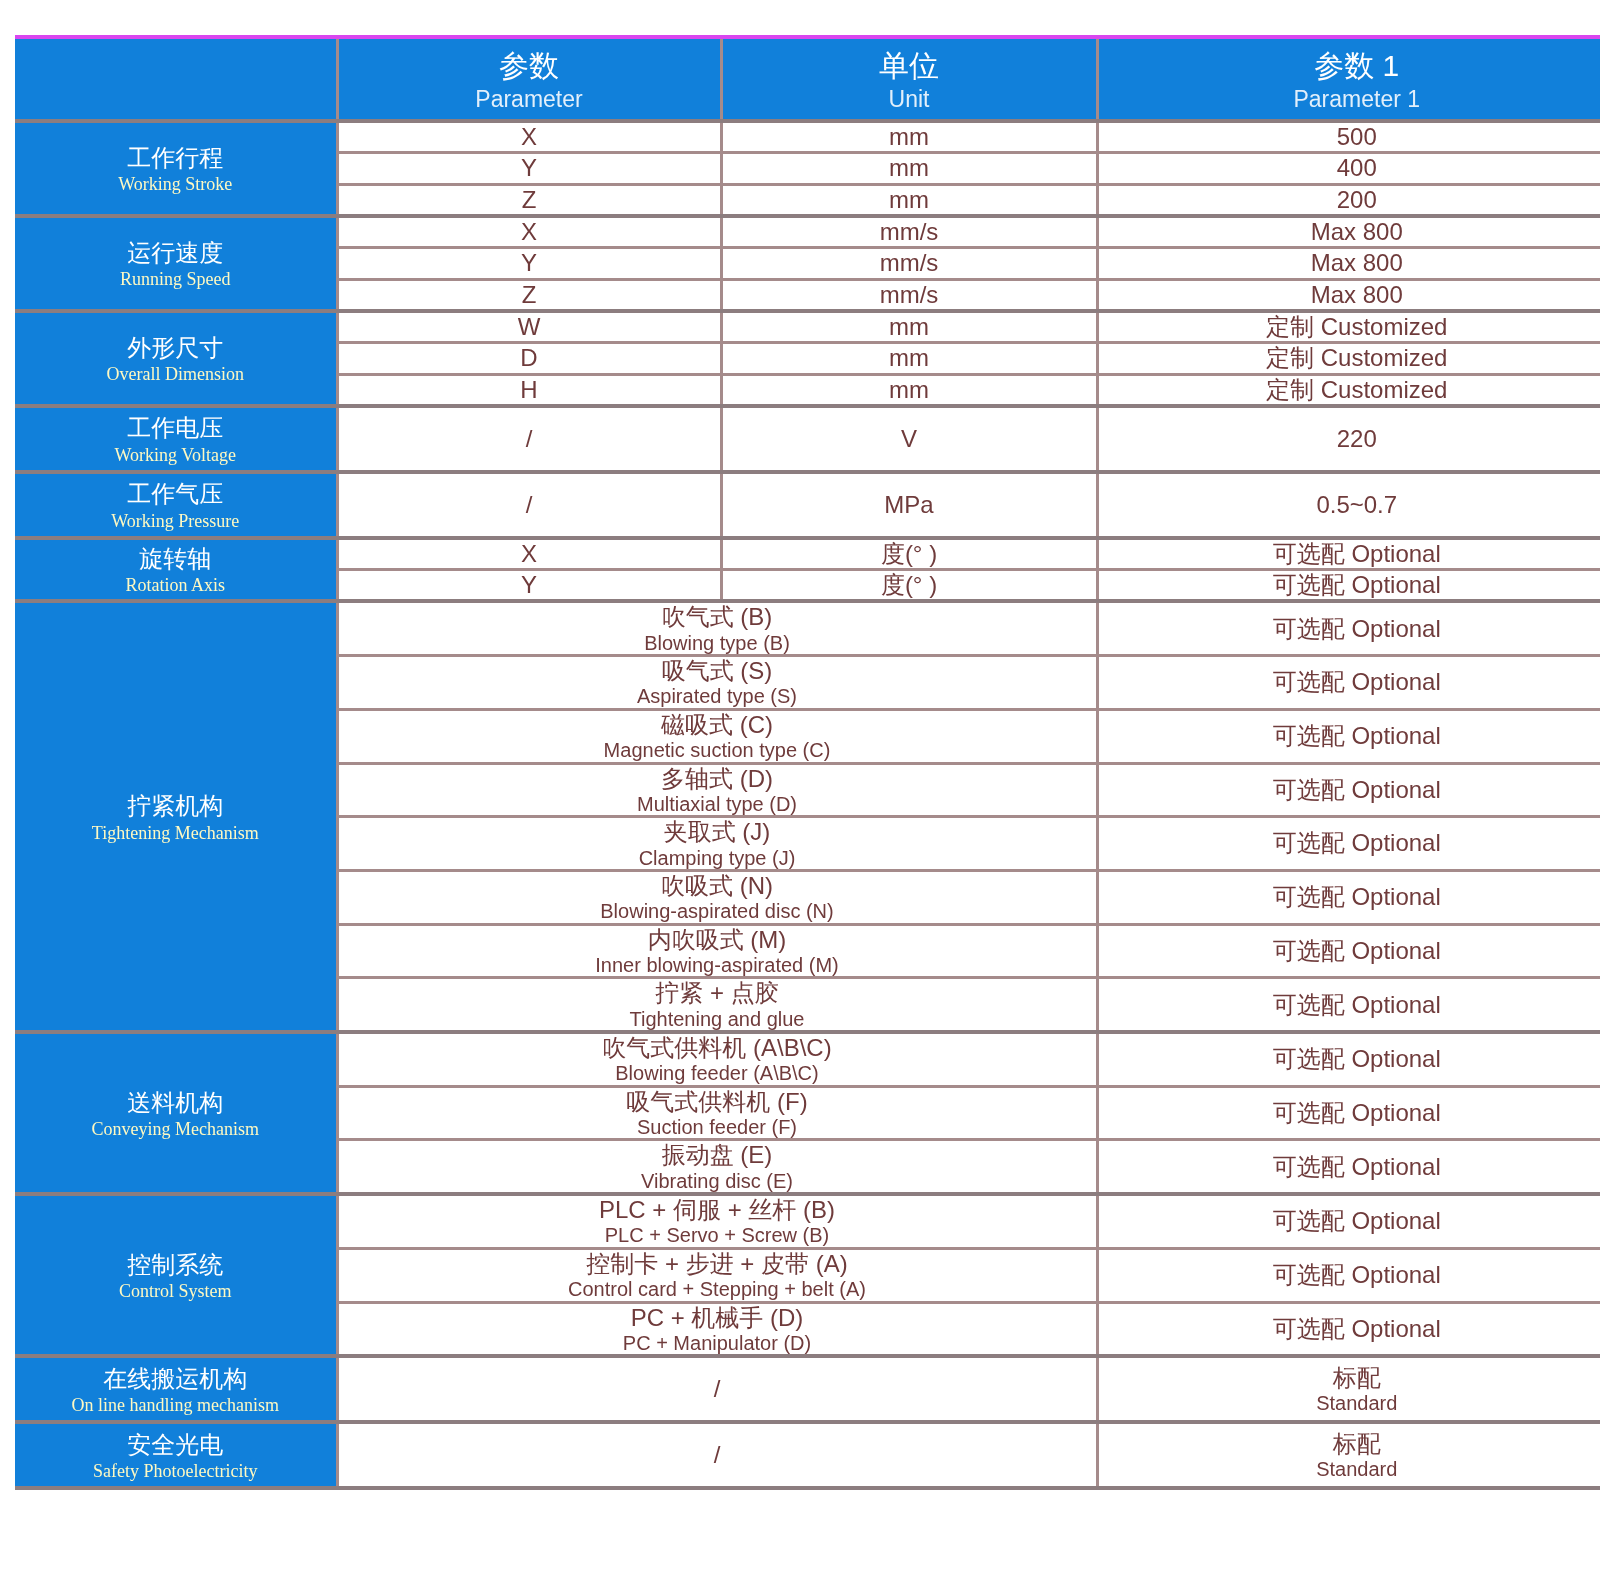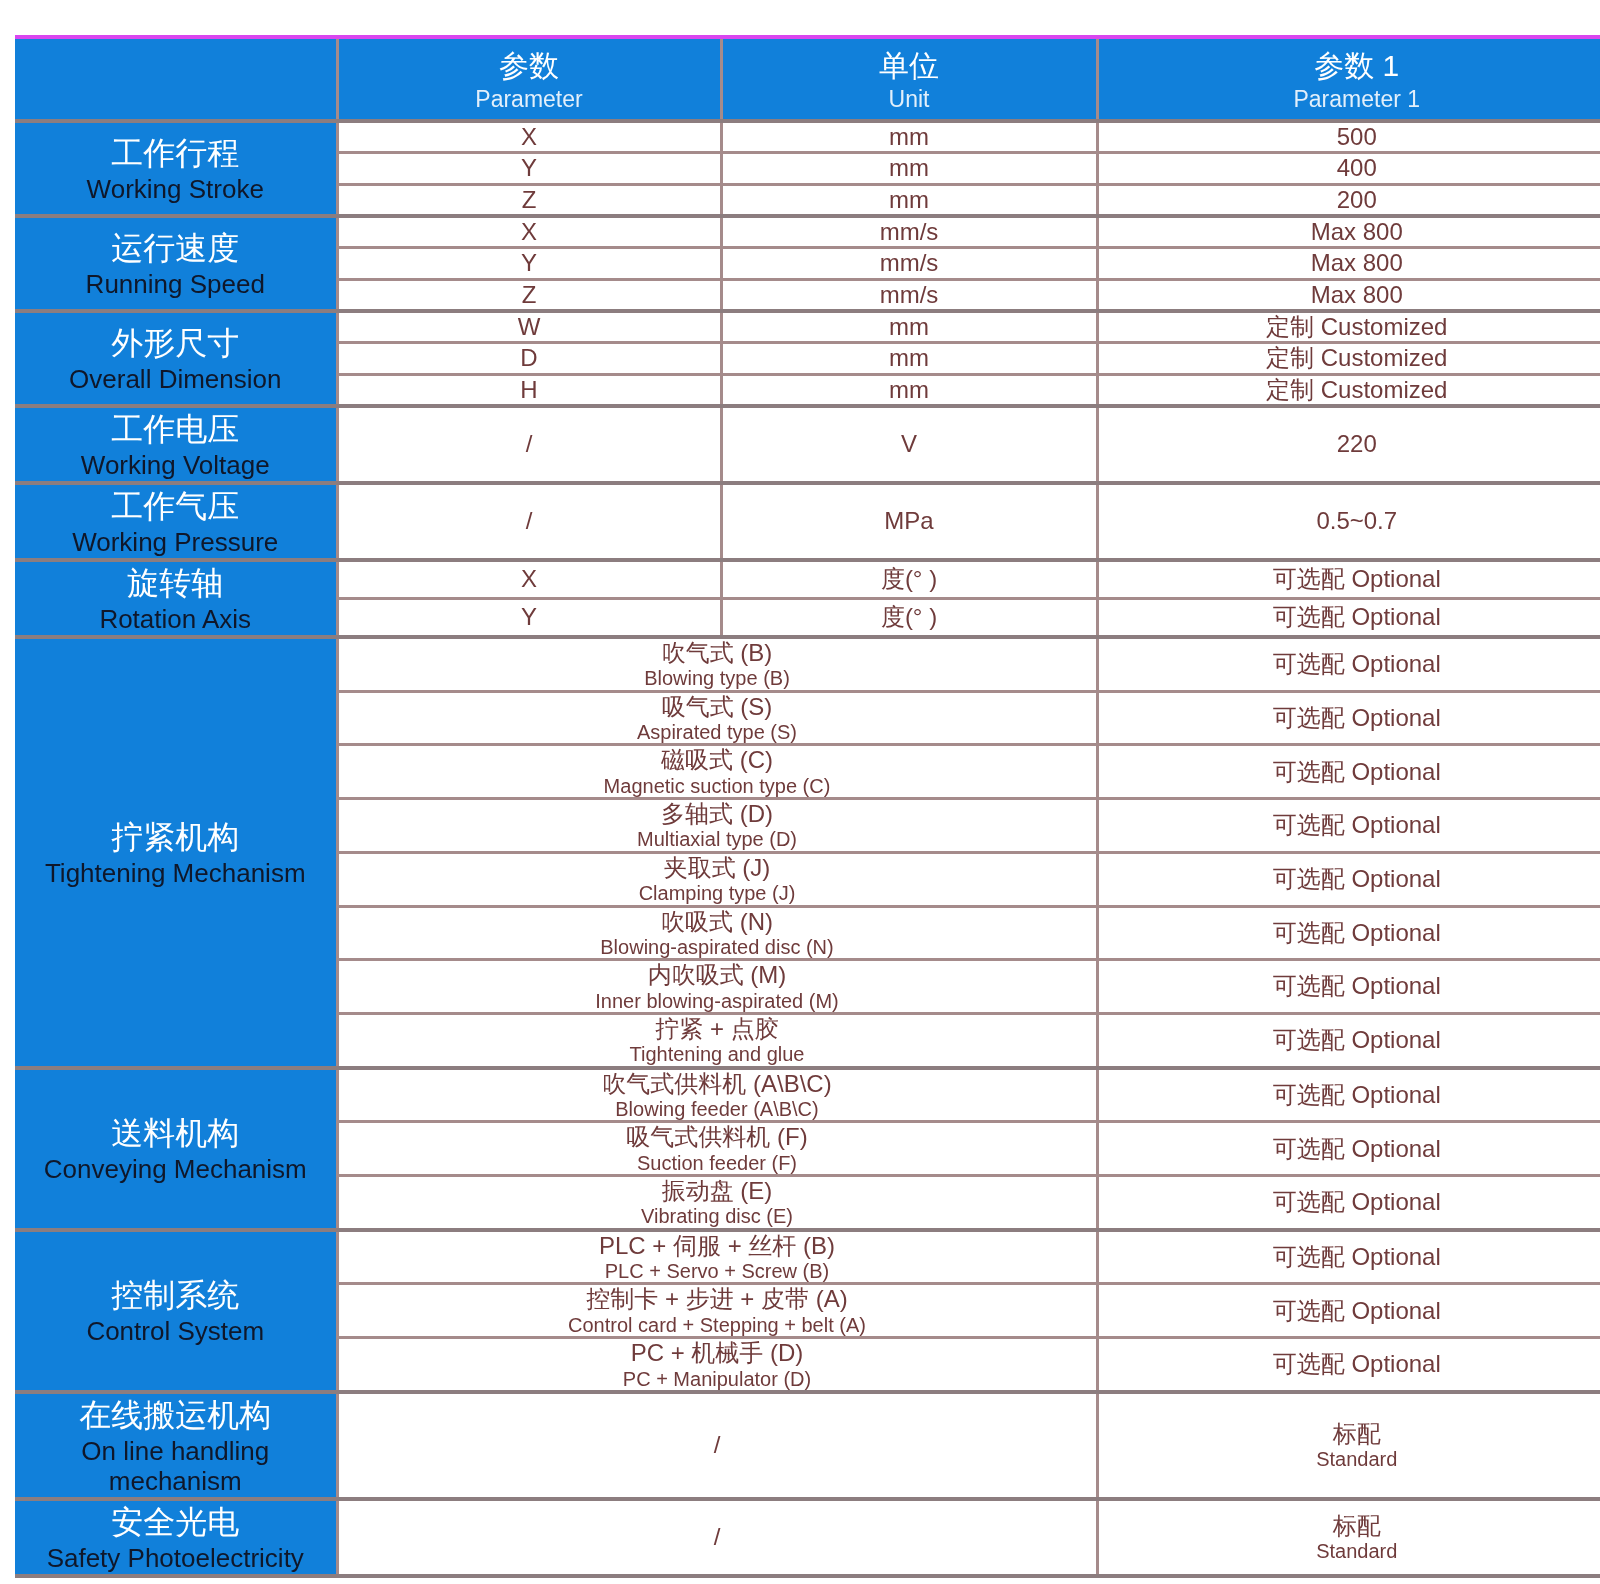--- a/index.html
+++ b/index.html
@@ -20,22 +20,22 @@
   .spec tr > *:last-child{border-right:none;}
   th.head,td.cat{
     background:#1180da;color:#ffffff;font-weight:normal;
     border-bottom:4px solid #8c7d7f;
   }
   th.head{height:80px;}
   tr.sec-end > td{border-bottom:4px solid #8c7d7f;}
   td.cell{color:#6f3b3b;background:#ffffff;}
   .hz{font-size:30px;line-height:1.35;}
   .he{font-size:23px;line-height:1.15;color:#e2effb;}
-  .cz{font-size:32px;line-height:1.35;}
-  .ce{font-size:26px;line-height:1.15;color:#0f172a;}
+  .cz{font-size:24px;line-height:1.35;}
+  .ce{font-size:18px;line-height:1.15;color:#fef9c3;font-family:Liberation Serif, serif;}
   .l1{font-size:24px;line-height:1.18;}
   .l2{font-size:20px;line-height:1.12;}
 </style>
 </head>
 <body>
 
 <table class="spec">
   <colgroup>
     <col style="width:322px">
     <col style="width:384px">

